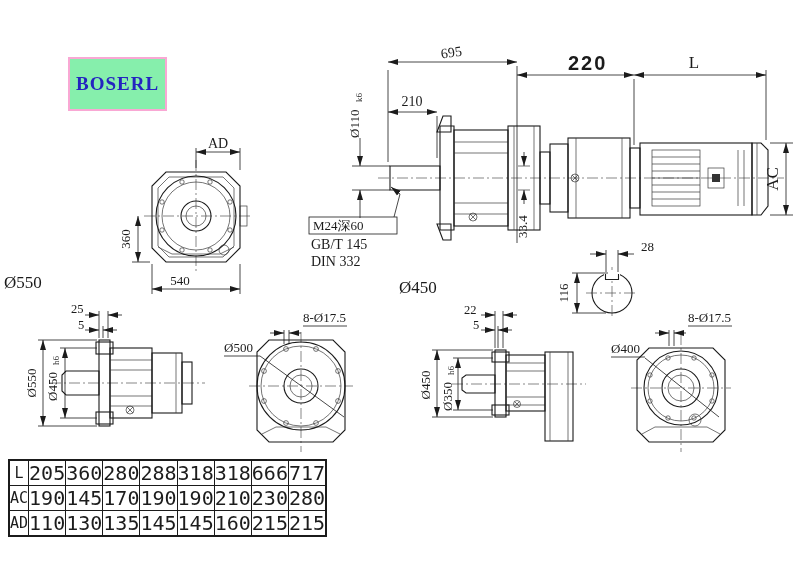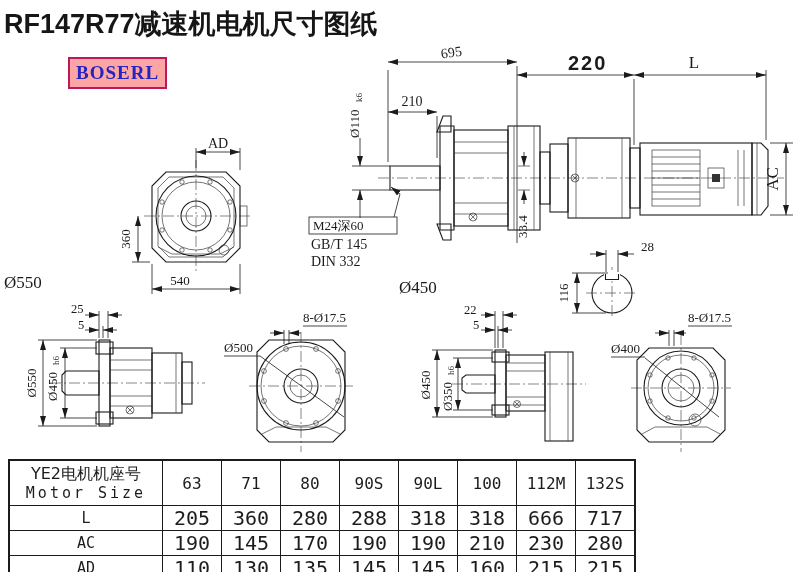--- a/index.html
+++ b/index.html
@@ -1,21 +1,21 @@
 <!DOCTYPE html>
 <html><head>
 <meta charset="utf-8">
 <style>
   html,body{margin:0;padding:0;background:#fff;}
   .page{position:relative;width:800px;height:572px;background:#ffffff;overflow:hidden;
         font-family:"Liberation Sans","DejaVu Sans",sans-serif;color:#1b1b1b;}
   .title{position:absolute;left:4px;top:6px;font-size:27px;font-weight:bold;color:#161616;
          letter-spacing:0px;white-space:nowrap;}
-  .logo{position:absolute;left:68px;top:57px;border:2px solid #be185d;background:#fca5a5;
-        padding:3px 6px;}
+  .logo{position:absolute;left:68px;top:57px;border:2px solid #f9a8d4;background:#86efac;
+        padding:14px 6px;}
   .logo span{font-family:"Liberation Serif","DejaVu Serif",serif;font-weight:bold;
         font-size:19px;color:#2424c0;letter-spacing:1px;}
   svg.drawing{position:absolute;left:0;top:0;}
   svg .ln{stroke:#1b1b1b;stroke-width:1.1;fill:none;}
   svg .thin{stroke:#3a3a3a;stroke-width:0.7;fill:none;}
   svg .cl{stroke:#555;stroke-width:0.7;fill:none;stroke-dasharray:11 3 2 3;}
   svg .dim{stroke:#1b1b1b;stroke-width:0.8;fill:none;}
   svg text{fill:#1b1b1b;font-family:"Liberation Serif","DejaVu Serif",serif;font-size:13px;}
   svg text.t14{font-size:14px;} svg text.t17{font-size:17px;} svg text.t12{font-size:12.5px;}
   svg text.sub{font-size:9px;}
@@ -317,43 +317,28 @@
       <line class="dim" x1="611" y1="357" x2="645" y2="357"></line>
       <text x="688" y="322">8-Ø17.5</text>
       <line class="dim" x1="688" y1="326" x2="732" y2="326"></line>
       <line class="dim" x1="669" y1="330" x2="669" y2="346"></line>
       <line class="dim" x1="674" y1="330" x2="674" y2="346"></line>
       <line class="dim" x1="655" y1="333" x2="669" y2="333" marker-end="url(#arr)"></line>
       <line class="dim" x1="686" y1="333" x2="674" y2="333" marker-end="url(#arr)"></line>
     </g>
   </svg>
 
-  <div class="title">RF147R77减速机电机尺寸图纸</div>
 
   <div class="logo">
     <span>BOSERL</span>
   </div>
 
   <div class="tablewrap">
     <table class="spec">
       <tbody>
-          <tr>
-        <th class="hcell">
-          <div class="hcn">YE2电机机座号</div>
-          <div class="hen">Motor Size</div>
-        </th>
-        <th class="szcell">63</th>
-        <th class="szcell">71</th>
-        <th class="szcell">80</th>
-        <th class="szcell">90S</th>
-        <th class="szcell">90L</th>
-        <th class="szcell">100</th>
-        <th class="szcell">112M</th>
-        <th class="szcell">132S</th>
-      </tr>
       <tr>
         <td class="valcell lblcell">L</td>
         <td class="valcell">205</td>
         <td class="valcell">360</td>
         <td class="valcell">280</td>
         <td class="valcell">288</td>
         <td class="valcell">318</td>
         <td class="valcell">318</td>
         <td class="valcell">666</td>
         <td class="valcell">717</td>

